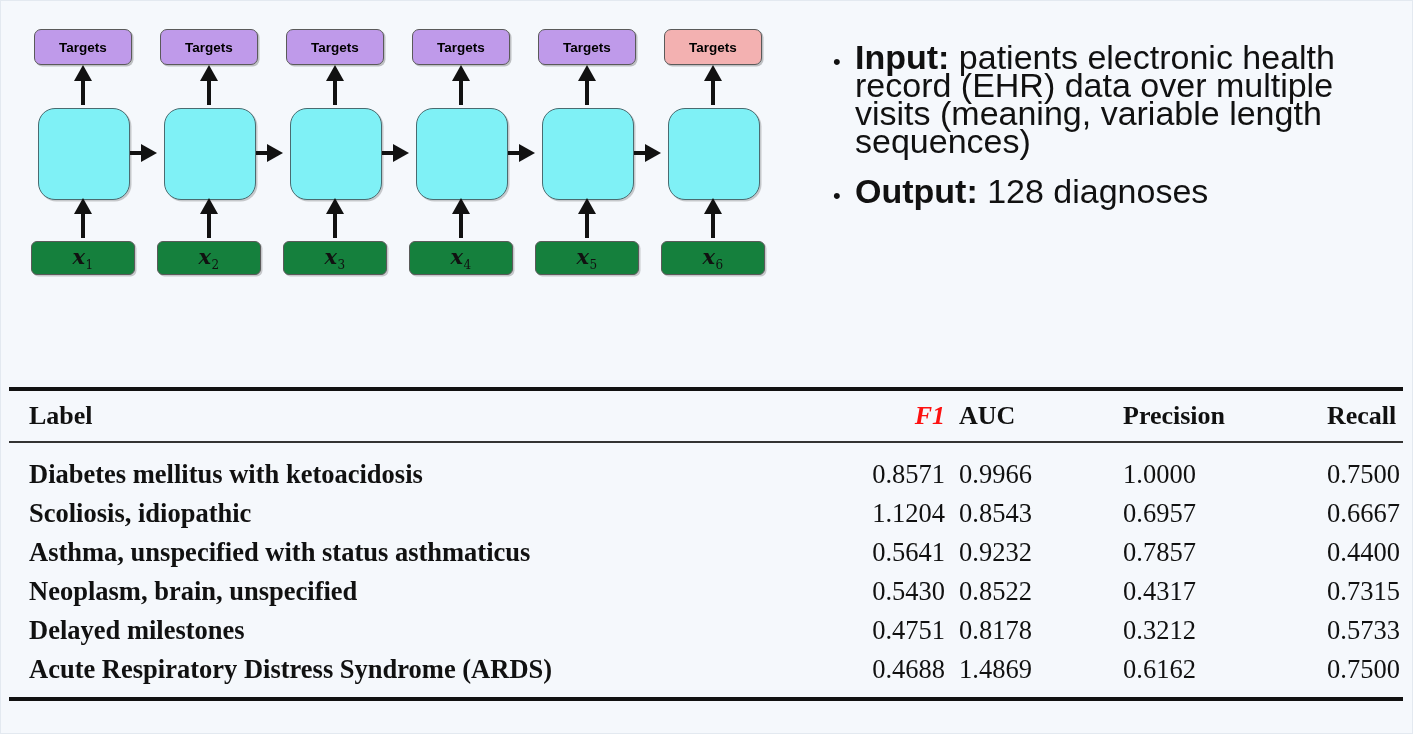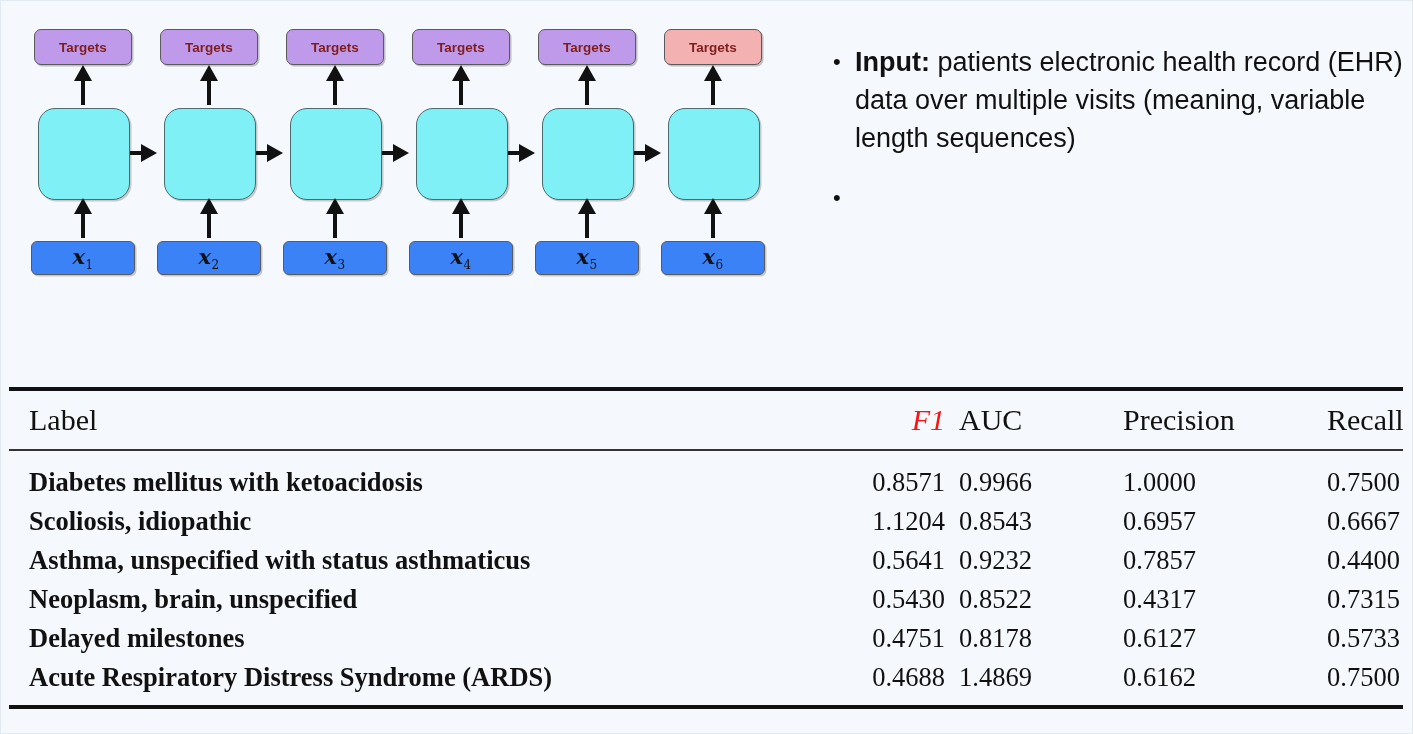--- a/index.html
+++ b/index.html
@@ -14,33 +14,33 @@
   }
   #page{position:relative;width:1413px;height:734px;}
 
   
   #rnn{position:absolute;left:0;top:0;width:790px;height:300px;}
   .cell-col{position:absolute;top:0;width:130px;height:300px;}
   .target-box{
     position:absolute;left:17px;top:28px;width:96px;height:34px;
     background:#bf9aea;border:1.5px solid #5a5a5a;border-radius:7px;
     display:flex;align-items:center;justify-content:center;
-    font-size:13.5px;font-weight:bold;color:#7f1d1d;
+    font-size:13.5px;font-weight:bold;color:#000000;
     font-family:"Liberation Sans", sans-serif;
     box-shadow:1.5px 1.5px 0 rgba(90,90,90,.35);
   }
   .target-box.last{background:#f3b1b1;}
   .rnn-cell{
     position:absolute;left:21px;top:107px;width:90px;height:90px;
     background:#7ff1f6;border:1.5px solid #4a6b70;border-radius:17px;
     box-shadow:1.5px 1.5px 0 rgba(90,90,90,.3);
   }
   .x-box{
     position:absolute;left:14px;top:240px;width:102px;height:32px;
-    background:#3b82f6;border:1.5px solid #5a5a5a;border-radius:6px;
+    background:#15803d;border:1.5px solid #5a5a5a;border-radius:6px;
     display:flex;align-items:center;justify-content:center;
     box-shadow:1.5px 1.5px 0 rgba(90,90,90,.3);
   }
   .x-box .mathx{
     font-family:"DejaVu Serif", serif;font-style:italic;font-weight:bold;
     font-size:21px;color:#111;letter-spacing:.5px;
   }
   .x-box .mathx sub{font-size:12px;font-style:normal;font-weight:normal;}
   
   .arr-up{position:absolute;left:64px;width:4px;background:#111;}
@@ -62,21 +62,21 @@
   }
 
   
   #bullets{position:absolute;left:832px;top:42px;width:570px;}
   .bullet{display:flex;align-items:flex-start;margin-bottom:22px;}
   .bullet .dot{
     width:22px;flex:0 0 22px;font-size:22px;line-height:38px;color:#111;
     text-align:left;
   }
   .bullet .btext{
-    font-size:27px;line-height:38px;color:#111;
+    font-size:34px;line-height:28px;color:#111;
     font-family:"Liberation Sans", sans-serif;
   }
   .bullet .btext b{font-weight:bold;}
 
   
   #tbl-title{
     position:absolute;left:0;top:350px;width:1413px;text-align:center;
     font-family:"Liberation Serif", serif;font-weight:bold;font-size:27px;
     color:#111;
   }
@@ -86,21 +86,21 @@
   .rule-thin{height:2px;background:#333;}
   table{border-collapse:collapse;width:100%;table-layout:fixed;
         font-family:"Liberation Serif", serif;}
   th,td{padding:0;}
   .c-label{width:752px;text-align:left;padding-left:20px;}
   .c-f1{width:150px;text-align:right;padding-left:14px;}
   .c-auc{width:150px;text-align:left;padding-left:14px;margin-top:20px;}
   .c-prec{width:190px;text-align:left;padding-left:14px;}
   .c-rec{width:150px;text-align:left;padding-left:14px;}
   thead th{
-    font-weight:normal;font-size:30px;color:#111;height:58px;
+    font-weight:bold;font-size:26px;color:#111;height:50px;
     vertical-align:middle;
   }
   thead th.f1head{color:#fd1111;font-style:italic;}
   tbody td{font-size:26.5px;color:#111;height:39px;vertical-align:middle;}
   tbody td.lbl{font-weight:bold;}
   tbody td.num{font-weight:normal;}
   .body-pad-top{height:12px;}
   .body-pad-bot{height:8px;}
 </style>
 </head>
@@ -191,20 +191,21 @@
       </div>
   </div>
 
   <div id="bullets">
       <div class="bullet">
         <div class="dot">•</div>
         <div class="btext"><b>Input:</b><span> patients electronic health record (EHR) data over multiple visits (meaning, variable length sequences)</span></div>
       </div>
       <div class="bullet">
         <div class="dot">•</div>
+        <div class="btext"><b>Output:</b><span> 128 diagnoses</span></div>
       </div>
     </div>
 
 
   <div id="table">
     <div class="rule-thick"></div>
     <table>
       <thead>
         <tr>
           <th class="c-label">Label</th>
@@ -244,21 +245,21 @@
             <td class="lbl c-label">Neoplasm, brain, unspecified</td>
             <td class="num c-f1">0.5430</td>
             <td class="num c-auc">0.8522</td>
             <td class="num c-prec">0.4317</td>
             <td class="num c-rec">0.7315</td>
           </tr>
           <tr>
             <td class="lbl c-label">Delayed milestones</td>
             <td class="num c-f1">0.4751</td>
             <td class="num c-auc">0.8178</td>
-            <td class="num c-prec">0.6127</td>
+            <td class="num c-prec">0.3212</td>
             <td class="num c-rec">0.5733</td>
           </tr>
           <tr>
             <td class="lbl c-label">Acute Respiratory Distress Syndrome (ARDS)</td>
             <td class="num c-f1">0.4688</td>
             <td class="num c-auc">1.4869</td>
             <td class="num c-prec">0.6162</td>
             <td class="num c-rec">0.7500</td>
           </tr>
         </tbody>

